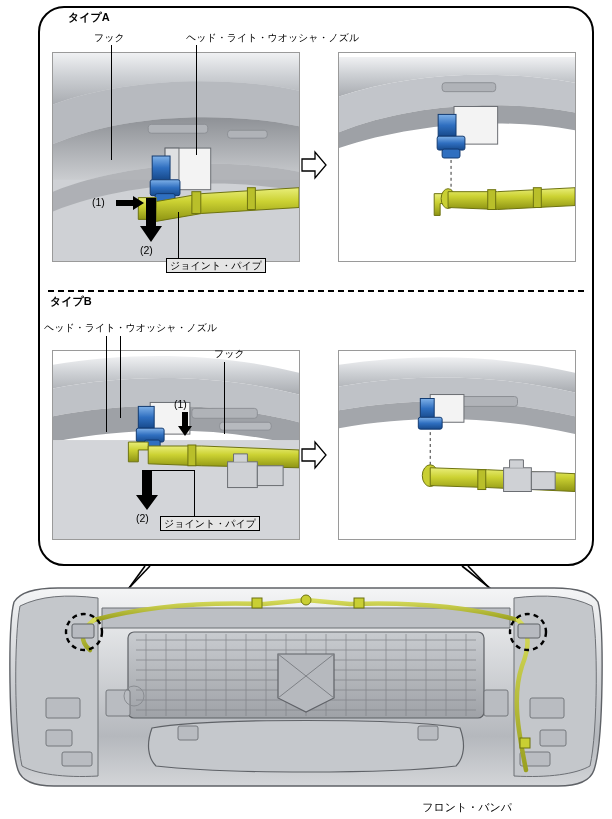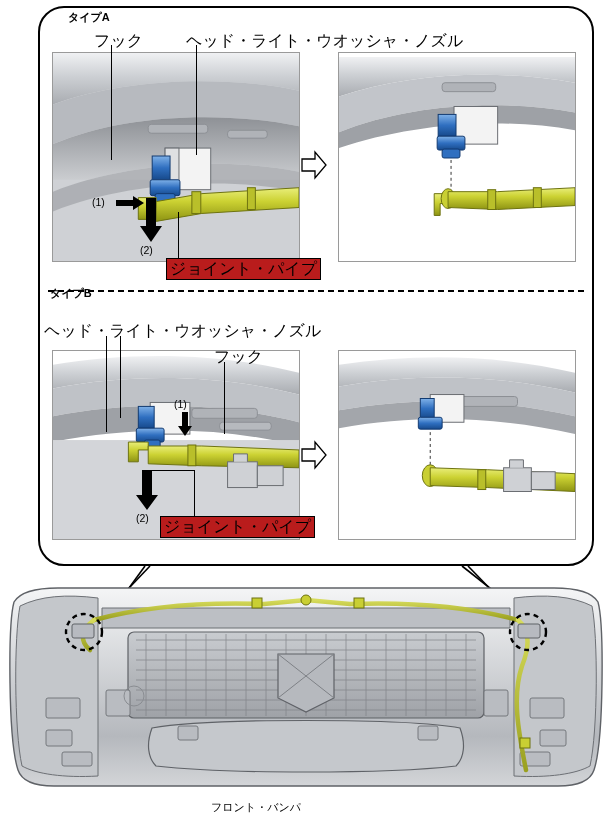--- a/index.html
+++ b/index.html
@@ -38,21 +38,21 @@
     border-top: 2px dashed #000;
   }
 
   .type-label {
     position: absolute;
     font-size: 11px;
     font-weight: bold;
     letter-spacing: 0px;
   }
   #type-a-label { left: 68px; top: 10px; }
-  #type-b-label { left: 50px; top: 286px; }
+  #type-b-label { left: 50px; top: 294px; }
 
   
   .photo-frame {
     position: absolute;
     border: 1px solid #9a9a9a;
     box-sizing: border-box;
     overflow: hidden;
     background: #d9dadc;
   }
   #photoA1 { left: 52px;  top: 52px;  width: 248px; height: 210px; }
@@ -68,28 +68,28 @@
     position: absolute;
     width: 28px;
     height: 30px;
   }
   #arrowA { left: 300px; top: 150px; }
   #arrowB { left: 300px; top: 440px; }
 
   
   .lbl {
     position: absolute;
-    font-size: 16px;
+    font-size: 10px;
     white-space: nowrap;
     line-height: 1.1;
   }
   .lbl.boxed {
     border: 1px solid #000;
     padding: 1px 3px;
-    background: #b91c1c;
+    background: #e5e5e5;
   }
   .leader {
     position: absolute;
     background: #000;
   }
   .leader.v { width: 1px; }
   .leader.h { height: 1px; }
 
   .stepnum {
     position: absolute;
@@ -106,21 +106,21 @@
     left: 6px;
     top: 580px;
     width: 600px;
     height: 215px;
   }
   #bumper-caption {
     position: absolute;
     left: 0;
     top: 800px;
     width: 512px;
-    text-align: center;
+    text-align: right;
     font-size: 11px;
   }
 
   
   #connectors { position: absolute; left: 0; top: 0; width: 612px; height: 819px; pointer-events: none; }
 </style>
 </head>
 <body>
 
 <div id="callout-panel"></div>

